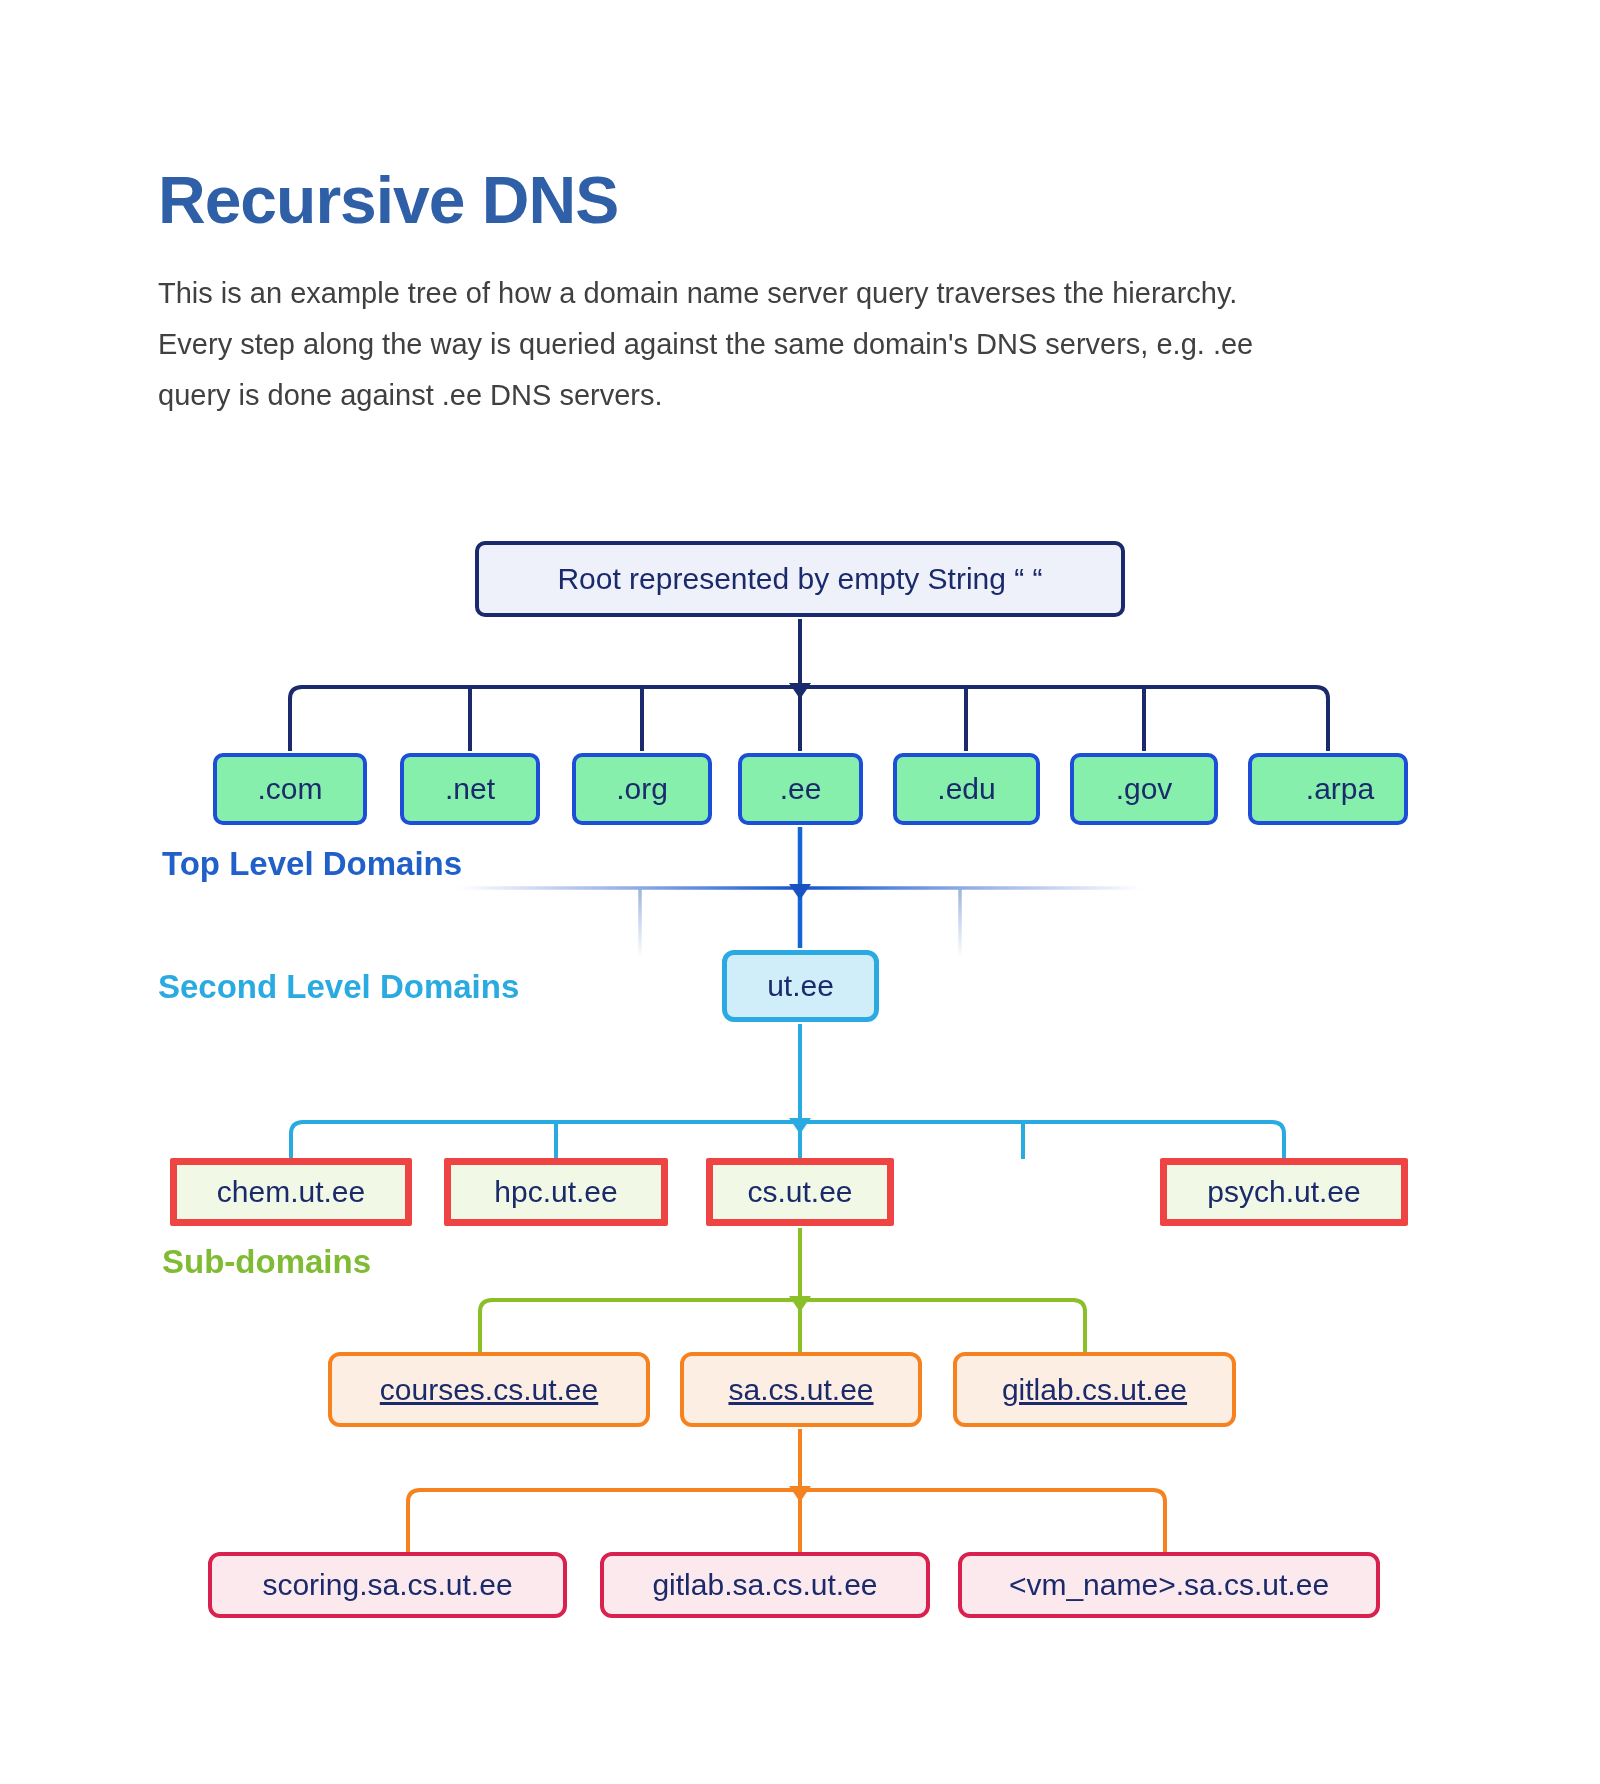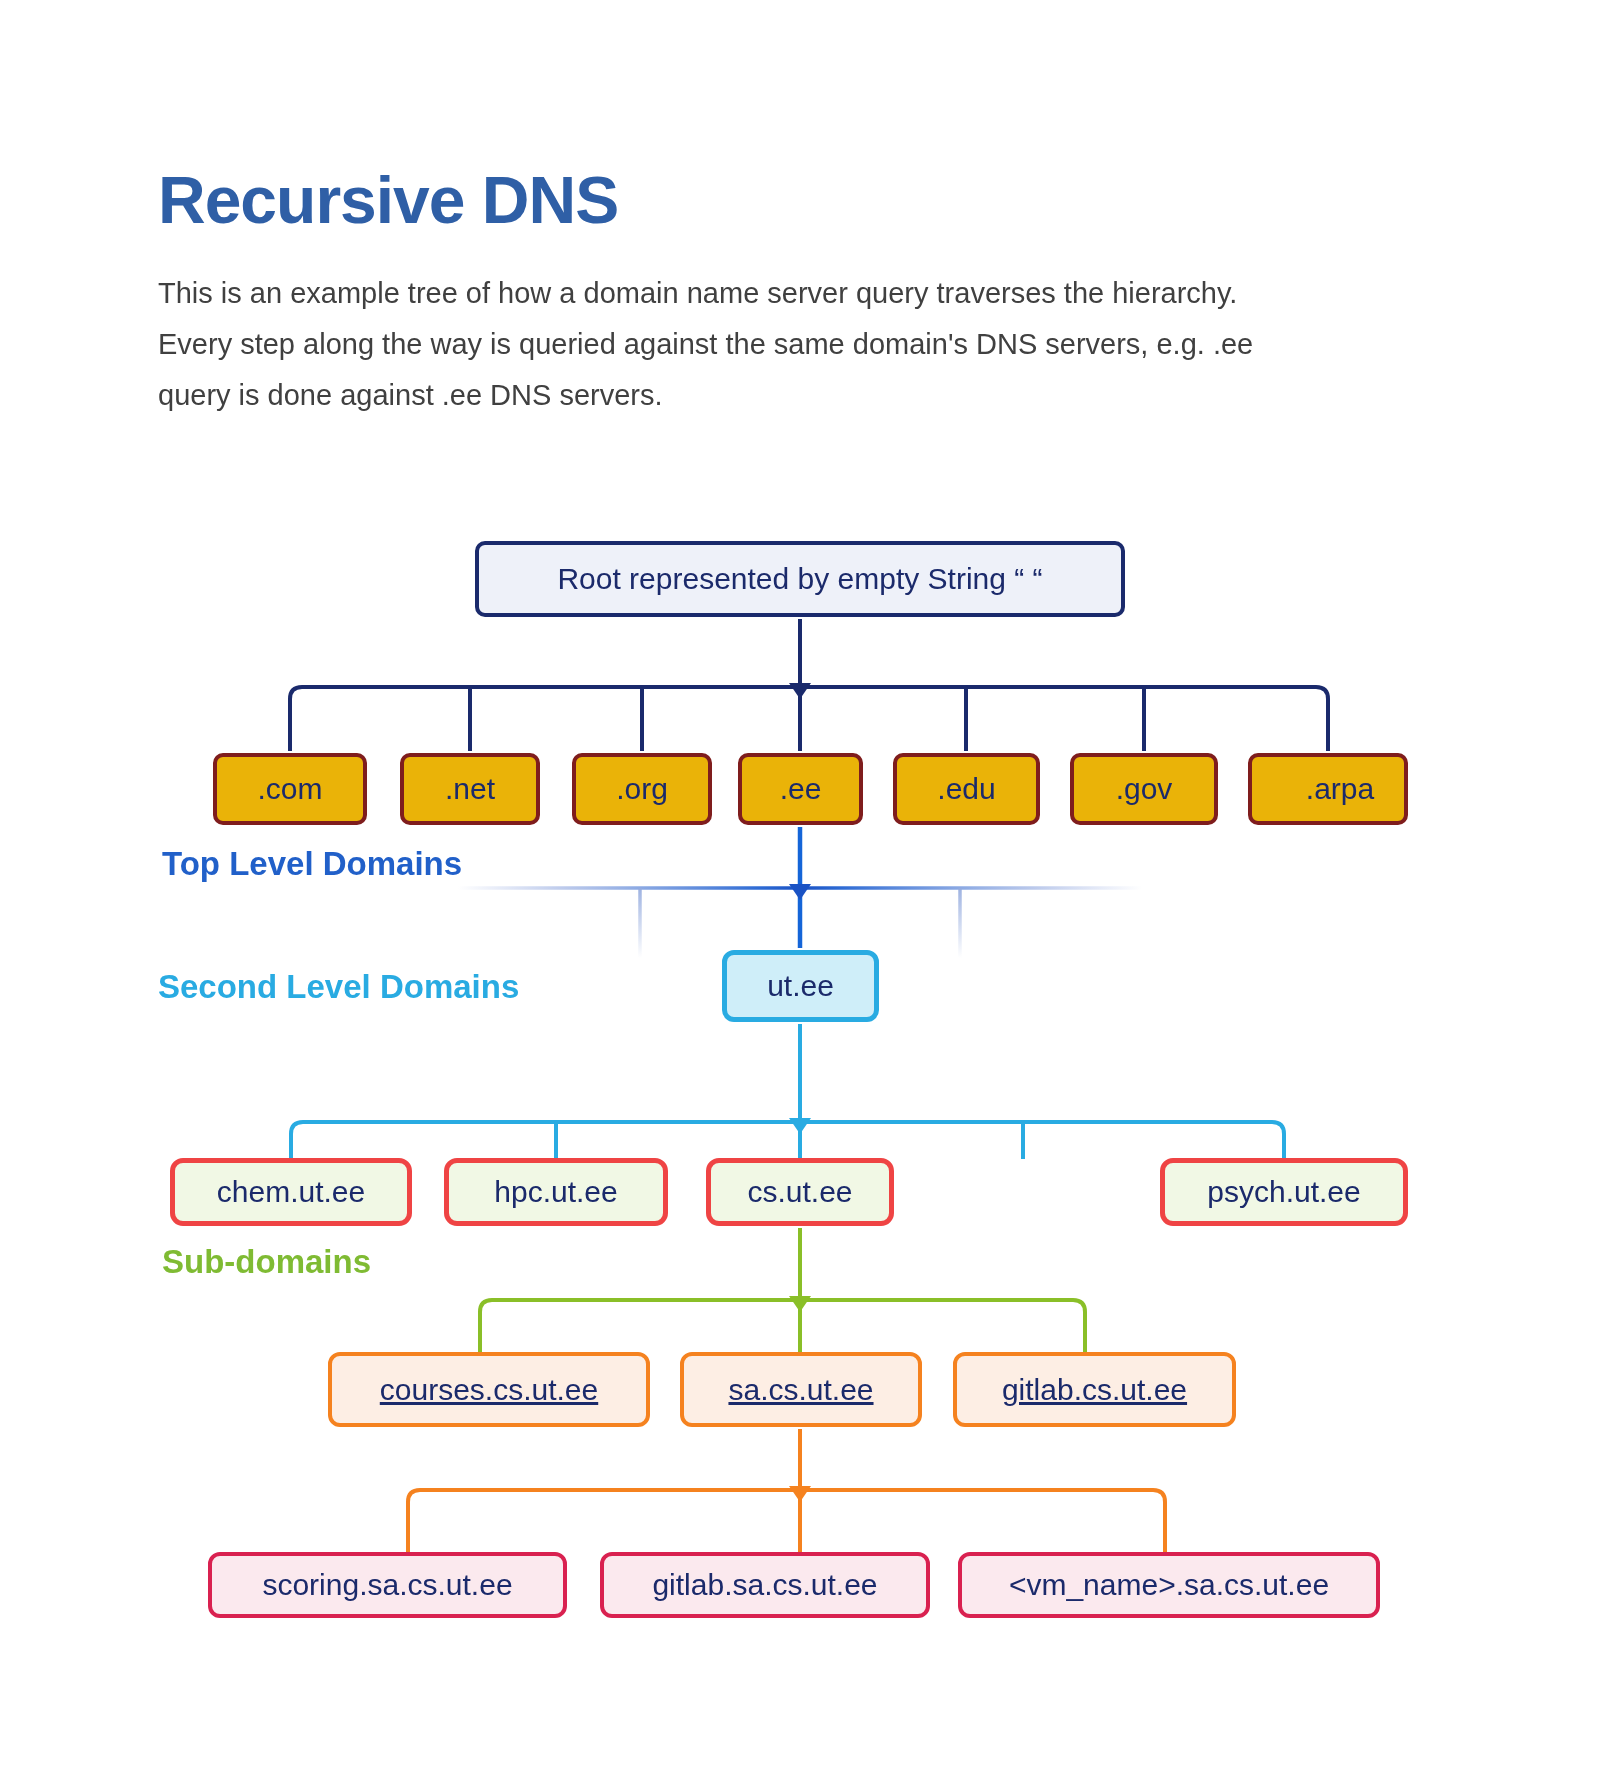--- a/index.html
+++ b/index.html
@@ -7,23 +7,23 @@
         font-family:"Liberation Sans","DejaVu Sans",sans-serif;}
   .title{position:absolute;left:158px;top:118px;
          font-family:Liberation Sans, sans-serif;
          font-weight:bold;font-size:66px;color:#2f5fa6;letter-spacing:-1px;}
   .intro{position:absolute;left:158px;top:268px;width:1160px;
          font-size:29px;line-height:51px;color:#404040;}
   .svg-layer{position:absolute;left:0;top:0;}
   .node{position:absolute;display:flex;align-items:center;justify-content:center;
         box-sizing:border-box;color:#1b2a6b;font-size:30px;background:#fff;}
   .node-root{border:4px solid #1a2a6c;border-radius:10px;background:#eef1f9;text-align:center;}
-  .node-tld{border:4px solid #7f1d1d;border-radius:10px;background:#eab308;}
+  .node-tld{border:4px solid #1d4ed8;border-radius:10px;background:#86efac;}
   .node-sld{border:5px solid #29abe2;border-radius:12px;background:#cfeef9;}
-  .node-sub{border:5px solid #ef4444;border-radius:13px;background:#f1f8e5;}
+  .node-sub{border:7px solid #ef4444;border-radius:2px;background:#f1f8e5;}
   .node-l4{border:4px solid #f5821f;border-radius:12px;background:#fdeee4;text-decoration:underline;}
   .node-l5{border:4px solid #d92150;border-radius:12px;background:#fbe9ee;}
   .lvl-label{position:absolute;font-weight:bold;font-size:33px;}
   .lbl-tld{left:162px;top:845px;color:#2160c9;}
   .lbl-sld{left:158px;top:968px;color:#29abe2;}
   .lbl-sub{left:162px;top:1243px;color:#7fbb33;}
 </style>
 </head>
 <body>
 

